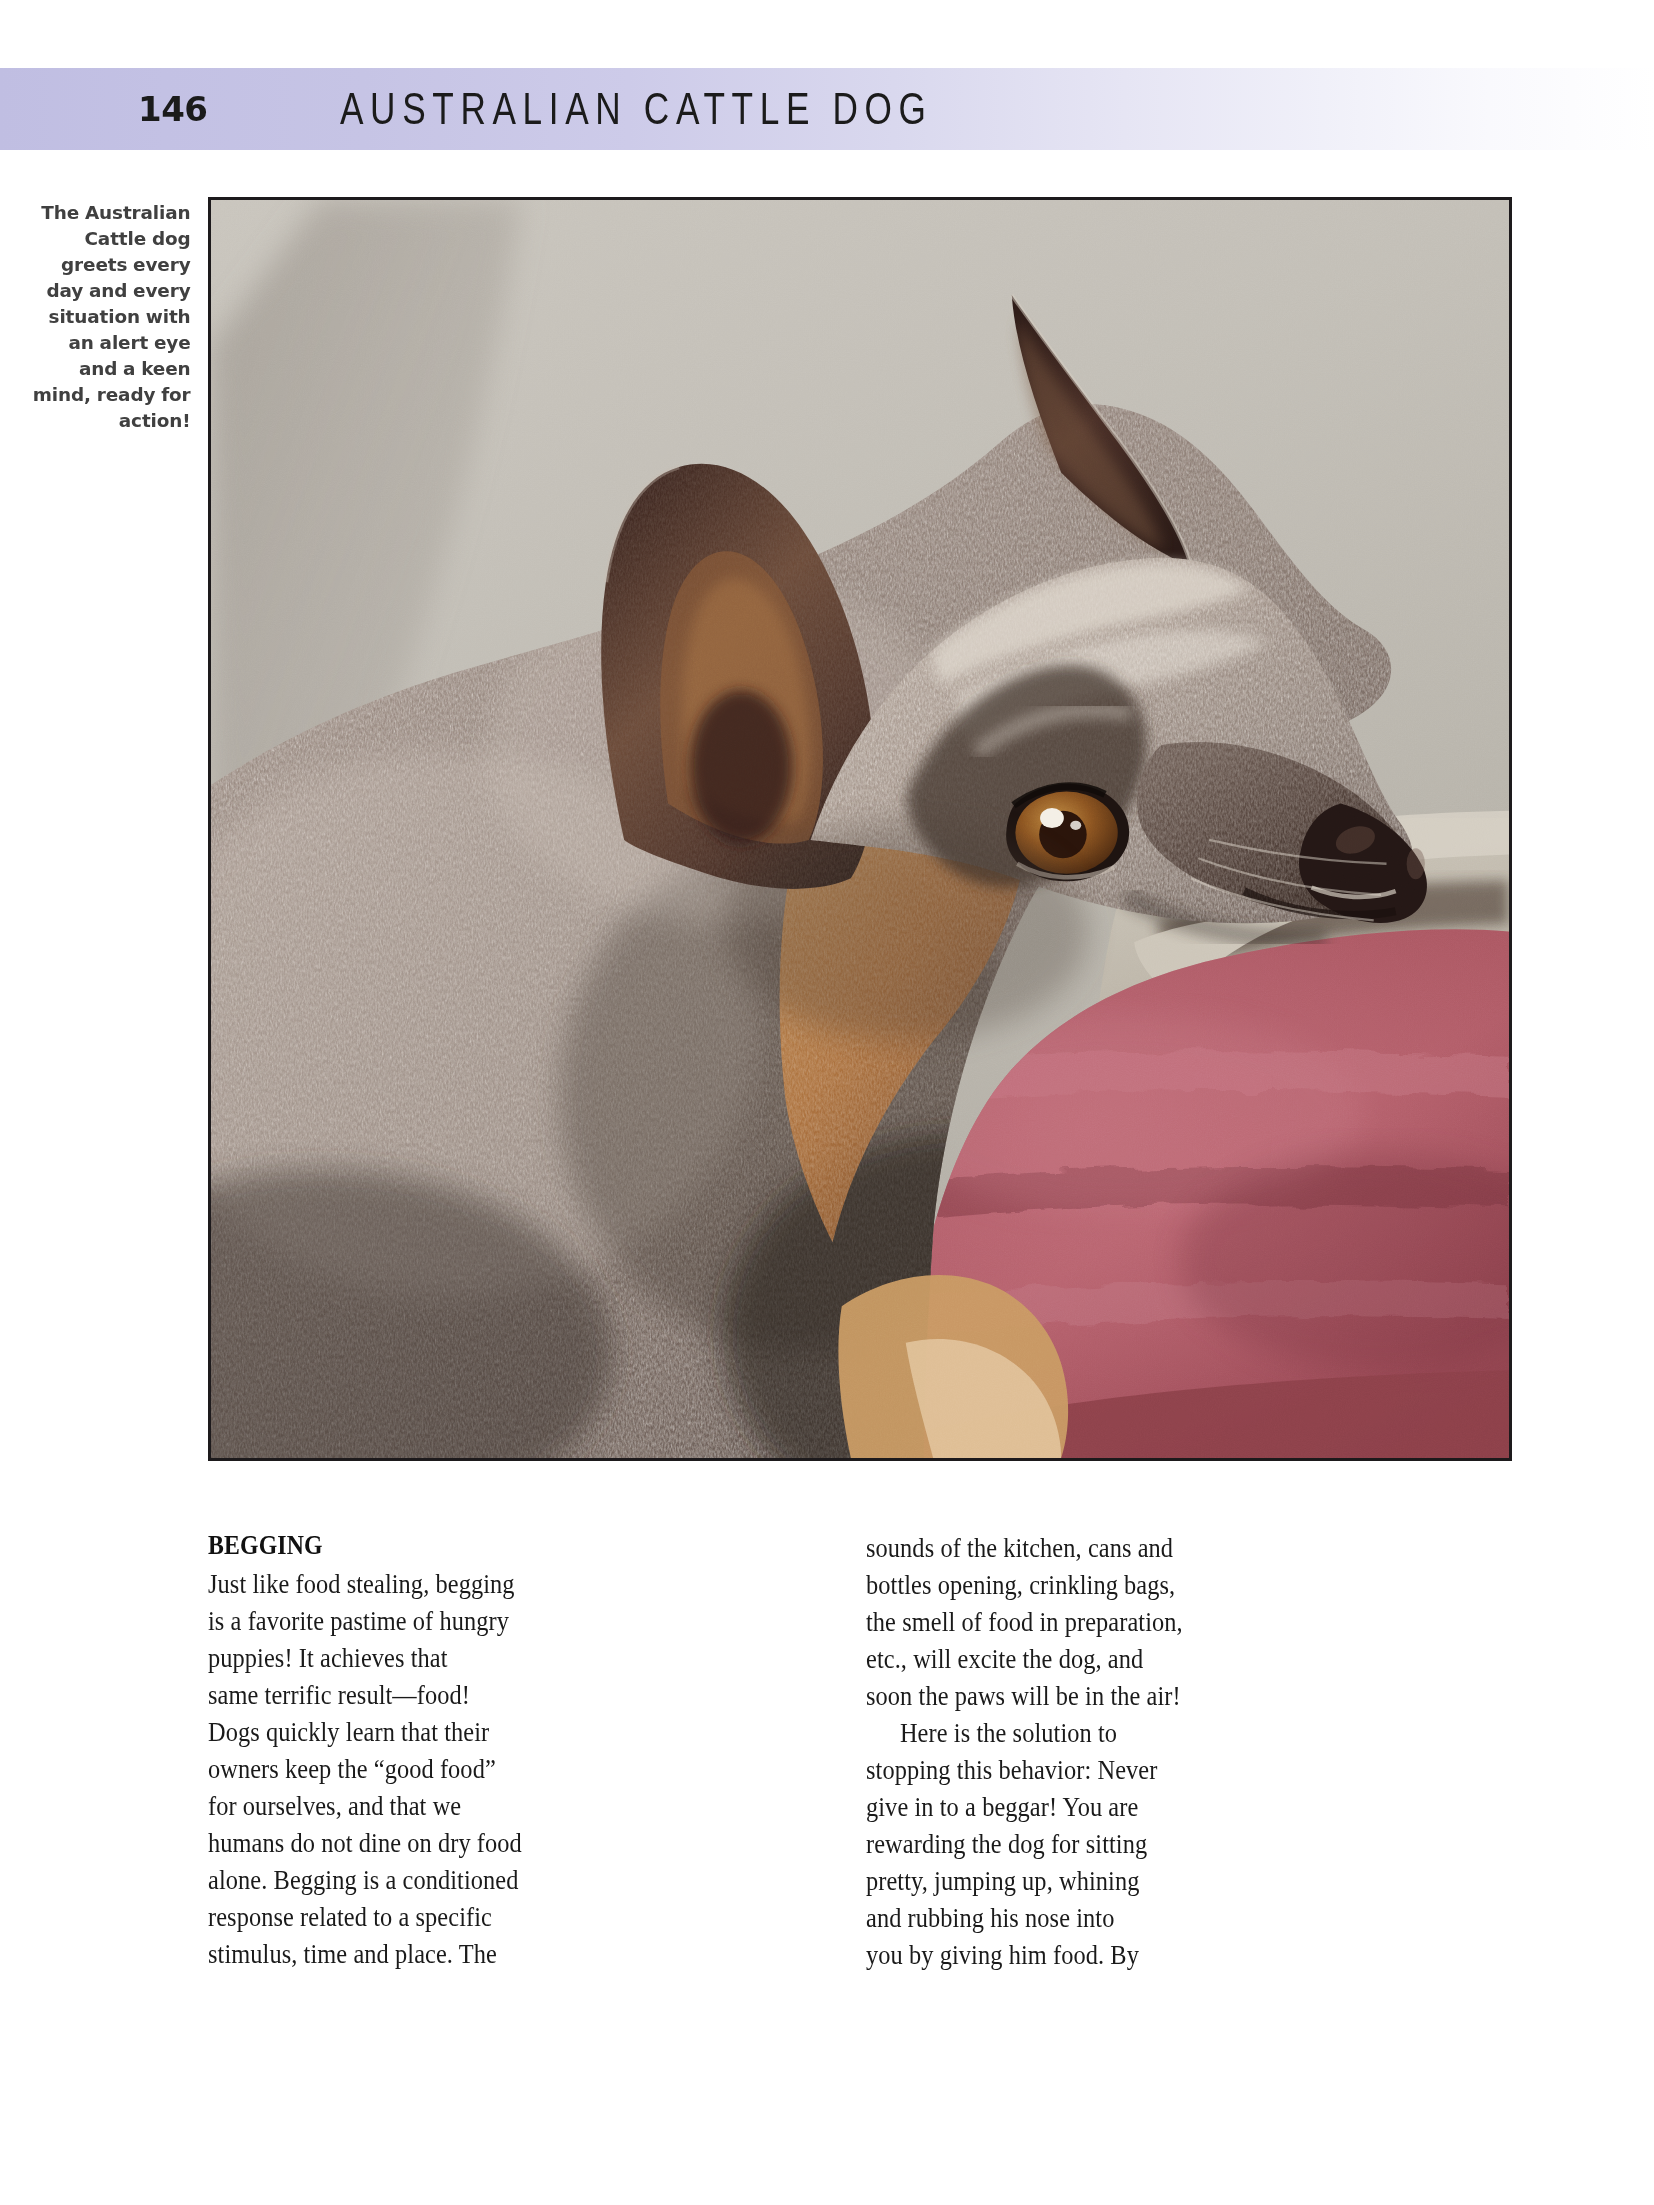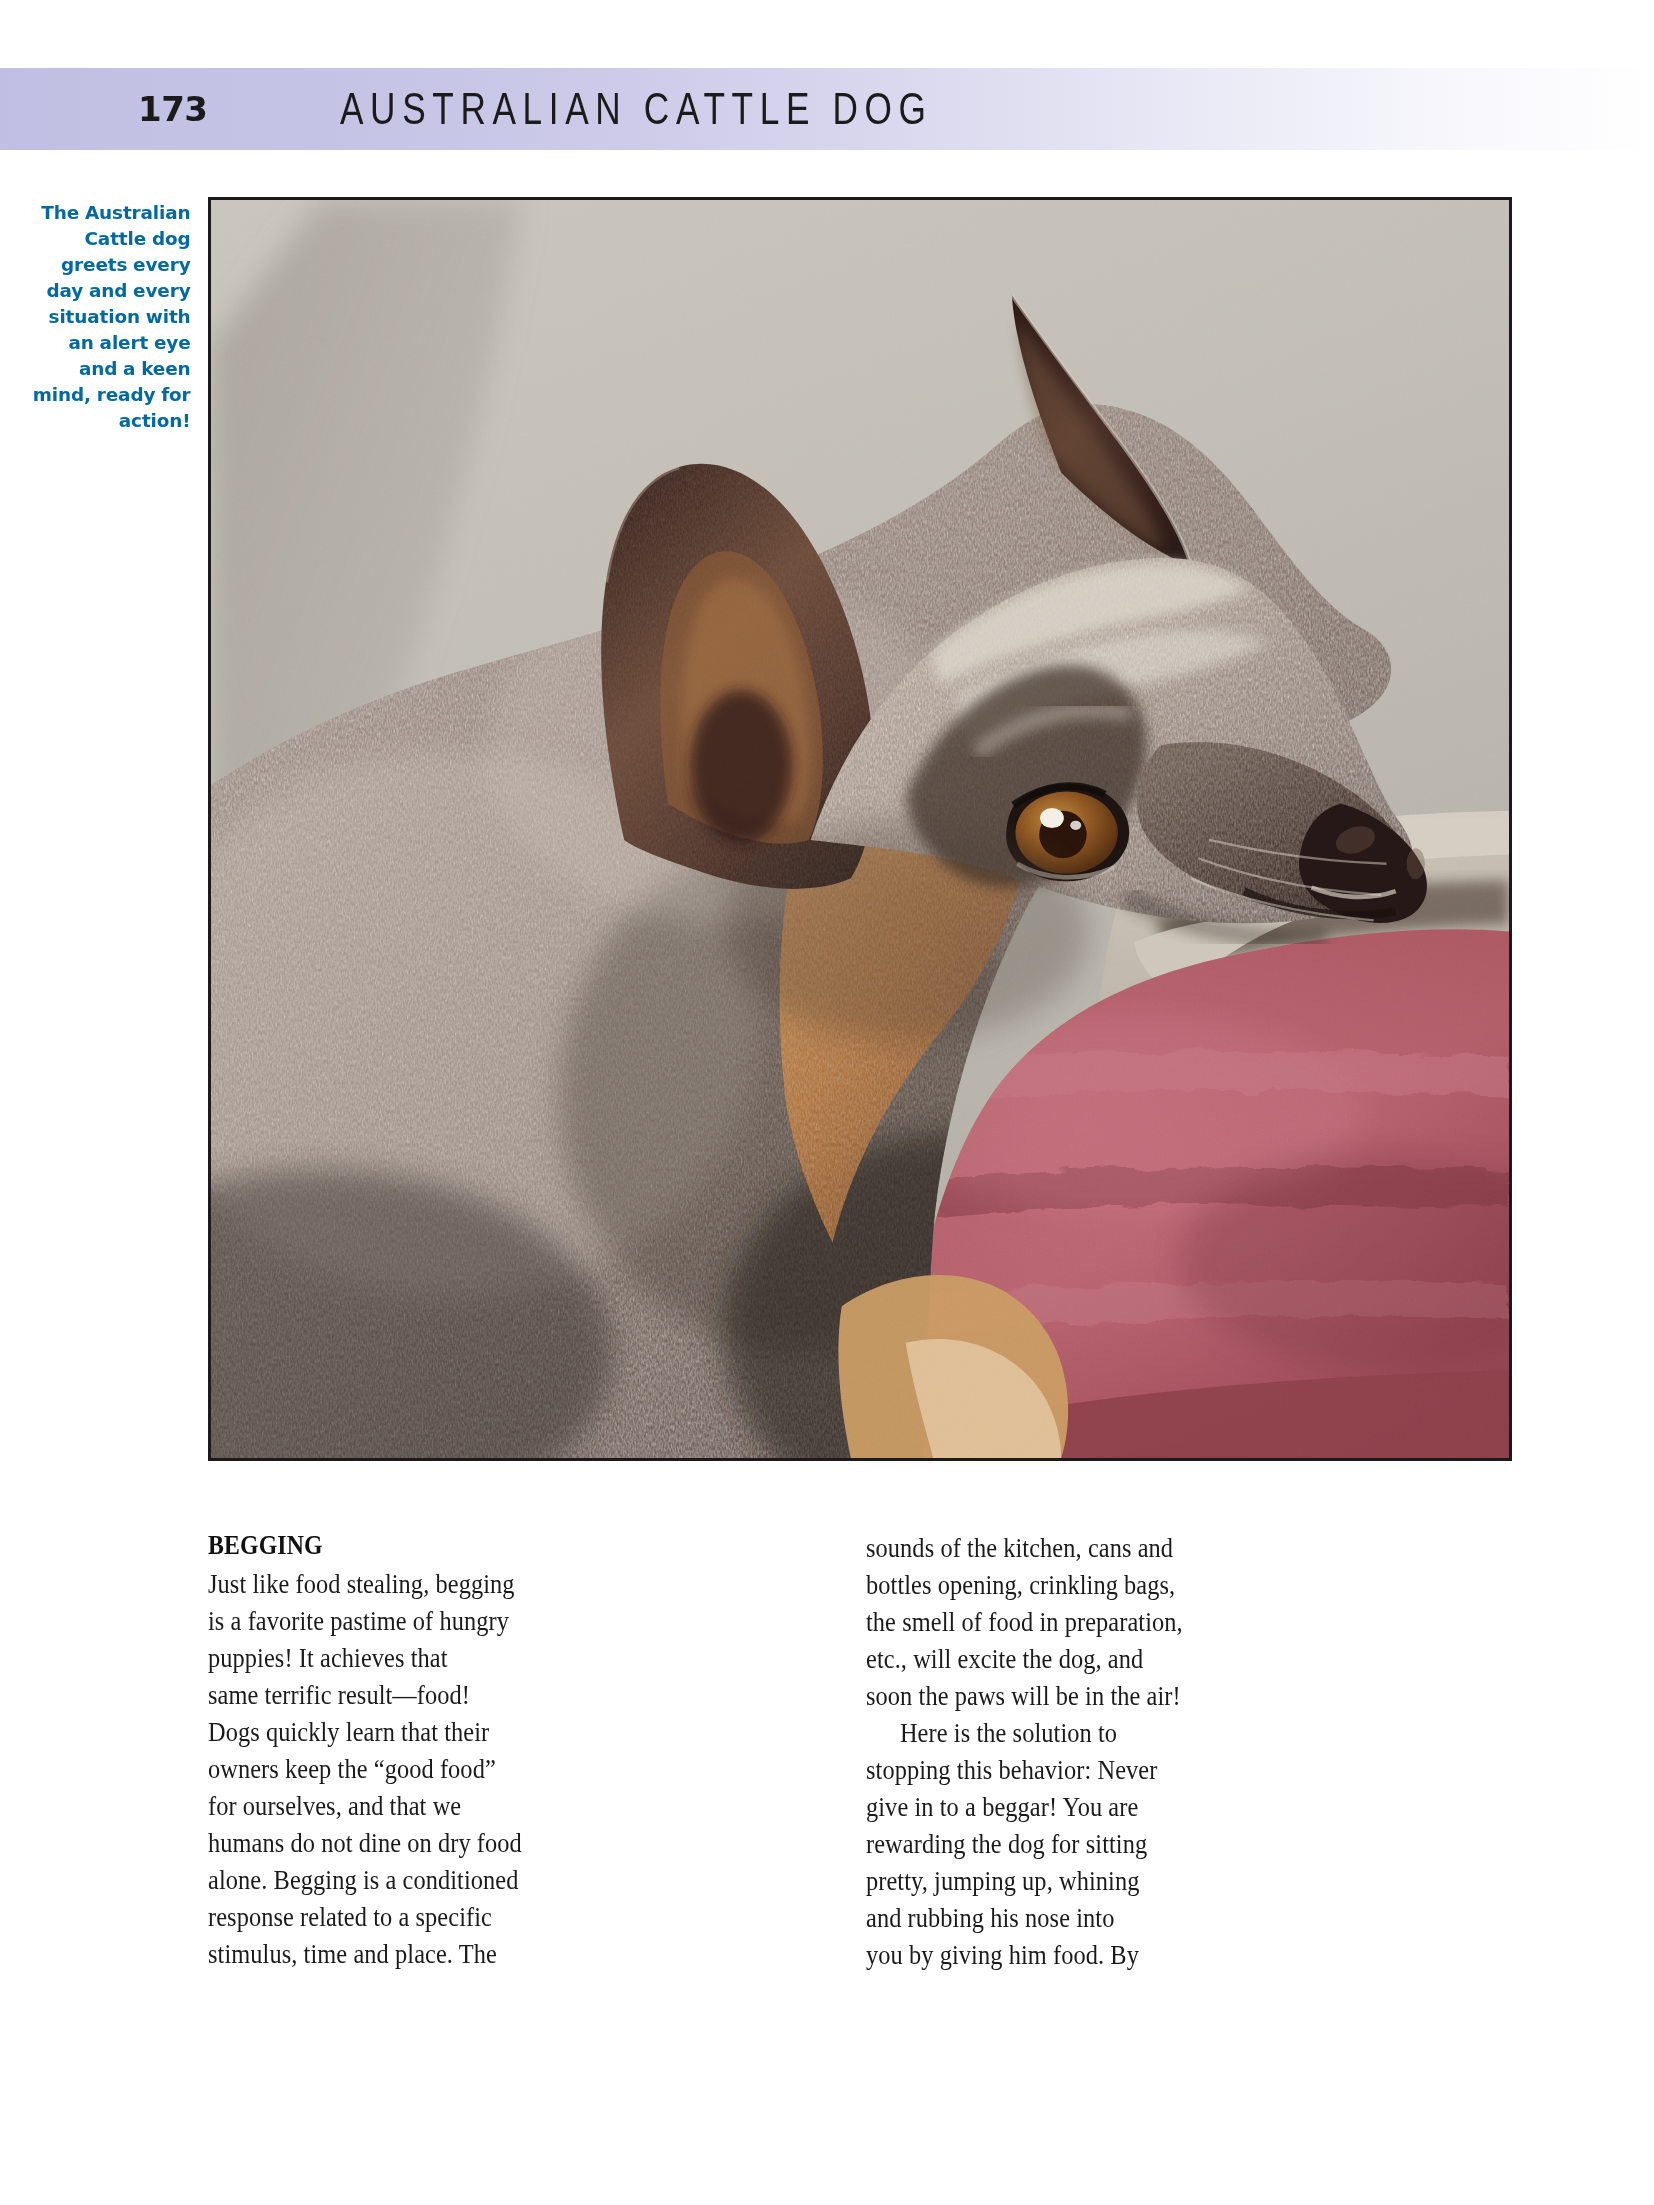--- a/index.html
+++ b/index.html
@@ -63,21 +63,21 @@
   .photo-caption {
     position: absolute;
     left: 27.6px;
     top: 200px;
     width: 163px;
     text-align: right;
     font-family: "DejaVu Sans", sans-serif;
     font-weight: 700;
     font-size: 18.4px;
     line-height: 26px;
-    color: #0369a1;
+    color: #404040;
     letter-spacing: -0.1px;
     word-spacing: -0.5px;
   }
 
   
   .photo-frame {
     position: absolute;
     left: 208px;
     top: 197px;
     width: 1304px;
@@ -131,21 +131,21 @@
     margin-top: 0;
   }
   .indent-para {
     text-indent: 39px;
   }
 </style>
 </head>
 <body>
 
 <div class="page-header">
-  <div class="page-number">173</div>
+  <div class="page-number">146</div>
   <div class="header-title">AUSTRALIAN CATTLE DOG</div>
 </div>
 
 <div class="photo-caption">The Australian Cattle dog greets every day and every situation with an alert eye and a keen mind, ready for action!</div>
 
 <div class="photo-frame">
   <svg viewBox="0 0 1420 1376" preserveAspectRatio="none">
     <defs>
 
       <linearGradient id="gBackdrop" x1="0" y1="0" x2="0.4" y2="1">

